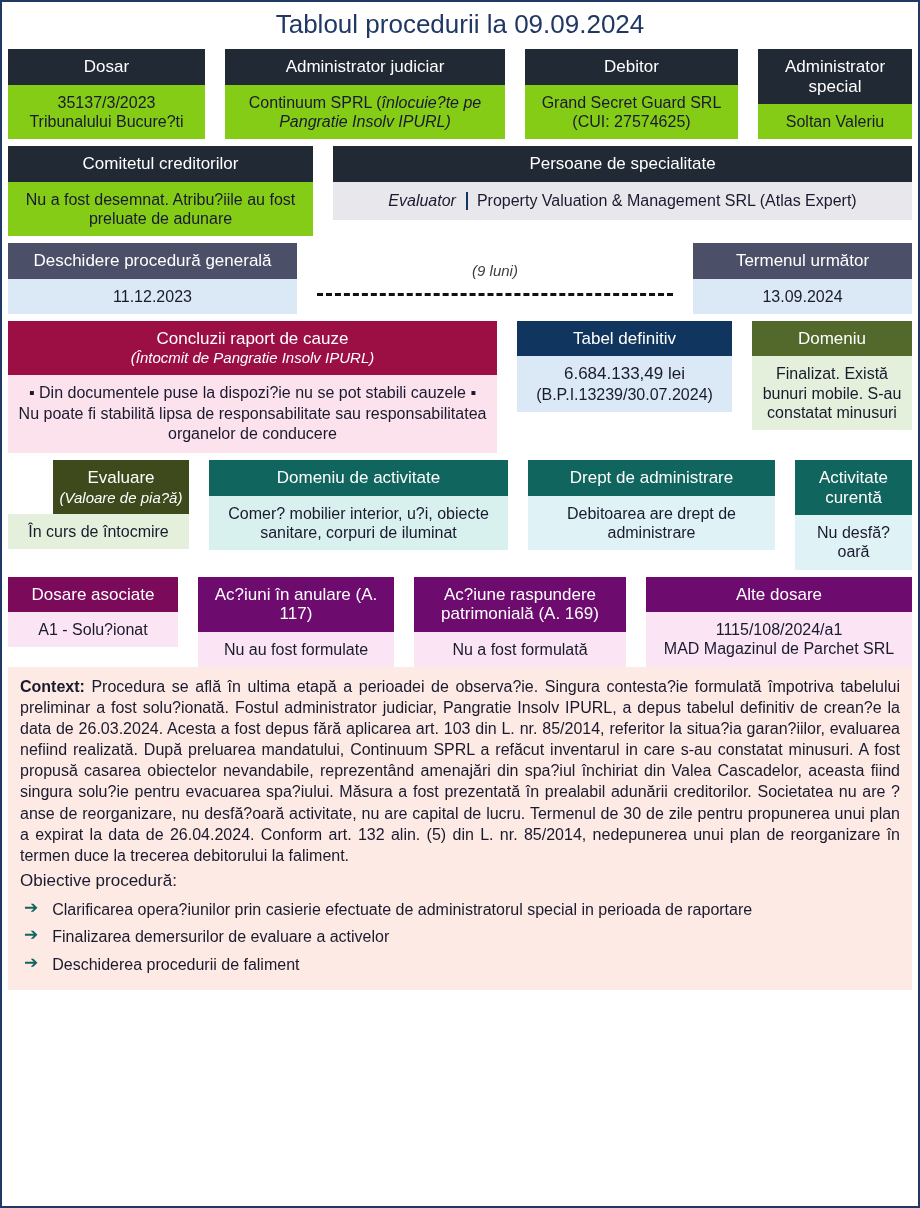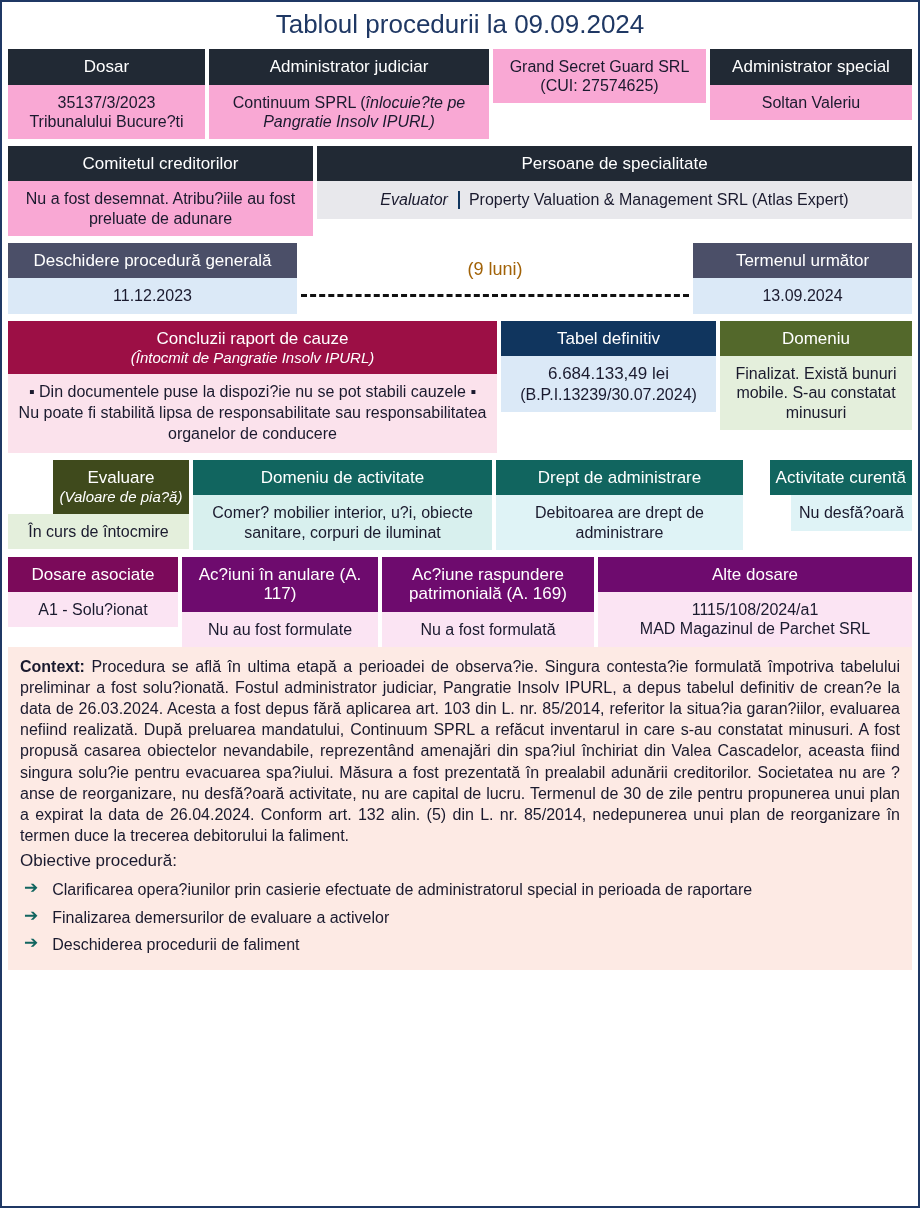--- a/index.html
+++ b/index.html
@@ -22,21 +22,21 @@
     overflow: hidden;
   }
   .title-bar {
     text-align: center;
     font-size: 26px;
     color: #1f3864;
     padding: 7px 0 9px 0;
   }
   .row {
     display: flex;
-    gap: 4px;
+    gap: 20px;
     padding: 0 6px;
     box-sizing: border-box;
   }
   .row + .row { margin-top: 7px; }
   .cell { box-sizing: border-box; }
   .hdr {
     color: #ffffff;
     text-align: center;
     font-size: 17px;
     padding: 8px 6px;
@@ -50,21 +50,21 @@
   }
   .dark { background: #212934; }
   .slate { background: #4b4f68; }
   .teal { background: #11655f; }
   .navy { background: #10355e; }
   .maroon { background: #9c0f45; }
   .olive { background: #53682b; }
   .oliveblk { background: #3f4a1c; margin-left: 45px; }
   .purple { background: #6e0b6e; }
   .plum { background: #7b0a5a; }
-  .graybody { background: #f9a8d4; }
+  .graybody { background: #84cc16; }
   .lightgray { background: #e8e8ec; }
   .pinkbody { background: #fbe2ec; }
   .lightblue { background: #dbe9f7; }
   .cyanbody { background: #dff3f6; }
   .palepink { background: #fbe4f3; }
   .palegreen { background: #e4efdc; }
   .paleaqua { background: #d8f0ee; }
 
   
   .r1 .c1 { flex: 0 0 197px; }
@@ -93,21 +93,21 @@
     border-right: 2px solid #10355e;
   }
   .spec-value { padding-left: 9px; }
 
   
   .r3 { align-items: stretch; }
   .r3 .c1 { flex: 0 0 289px; }
   .r3 .c2 { flex: 1 1 auto; display: flex; flex-direction: column; justify-content: center; align-items: center; }
   .r3 .c3 { flex: 0 0 219px; }
   .dash-wrap { width: 100%; text-align: center; }
-  .dash-label { font-size: 18px; color: #a16207; margin-bottom: 3px; }
+  .dash-label { font-style: italic; font-size: 15px; color: #404040; margin-bottom: 3px; }
   .dash-line {
     border-top: 3px dashed #111111;
     width: 100%;
     margin-top: 14px;
   }
 
   
   .r4 .c1 { flex: 0 0 489px; }
   .r4 .c2 { flex: 0 0 215px; }
   .r4 .c3 { flex: 1 1 auto; }
@@ -169,20 +169,21 @@
         <span>35137/3/2023<br>Tribunalului Bucure?ti</span>
       </div>
     </div>
     <div class="cell c2 stack">
       <div class="hdr dark">Administrator judiciar</div>
       <div class="body graybody">
         <span><span>Continuum SPRL (</span><i>înlocuie?te pe Pangratie Insolv IPURL)</i></span>
       </div>
     </div>
     <div class="cell c3 stack">
+      <div class="hdr dark">Debitor</div>
       <div class="body graybody">Grand Secret Guard SRL (CUI: 27574625)</div>
     </div>
     <div class="cell c4 stack">
       <div class="hdr dark">Administrator special</div>
       <div class="body graybody">Soltan Valeriu</div>
     </div>
   </div>
 
   <div class="row r2">
     <div class="cell c1 stack">

